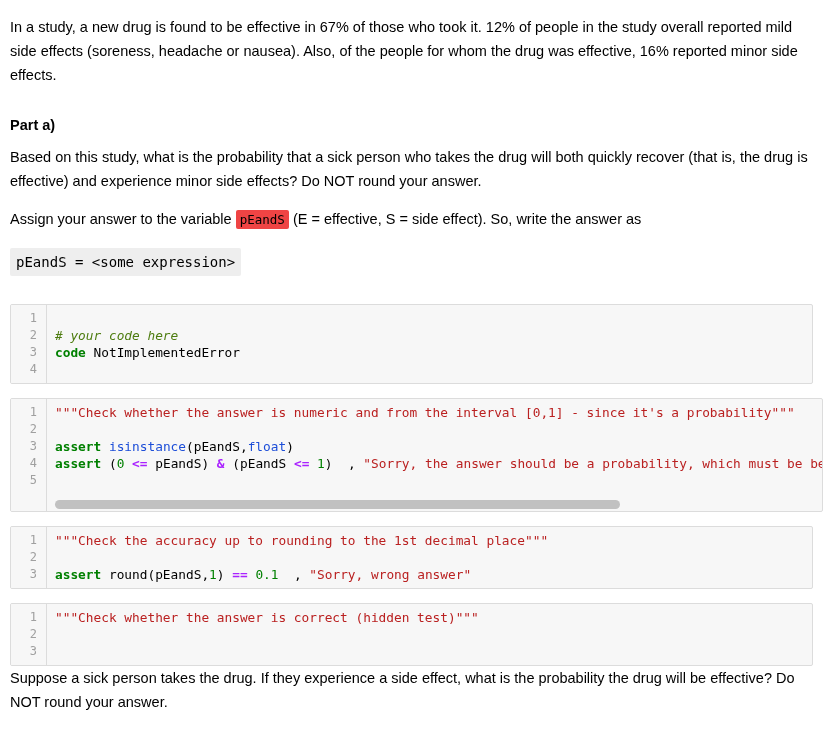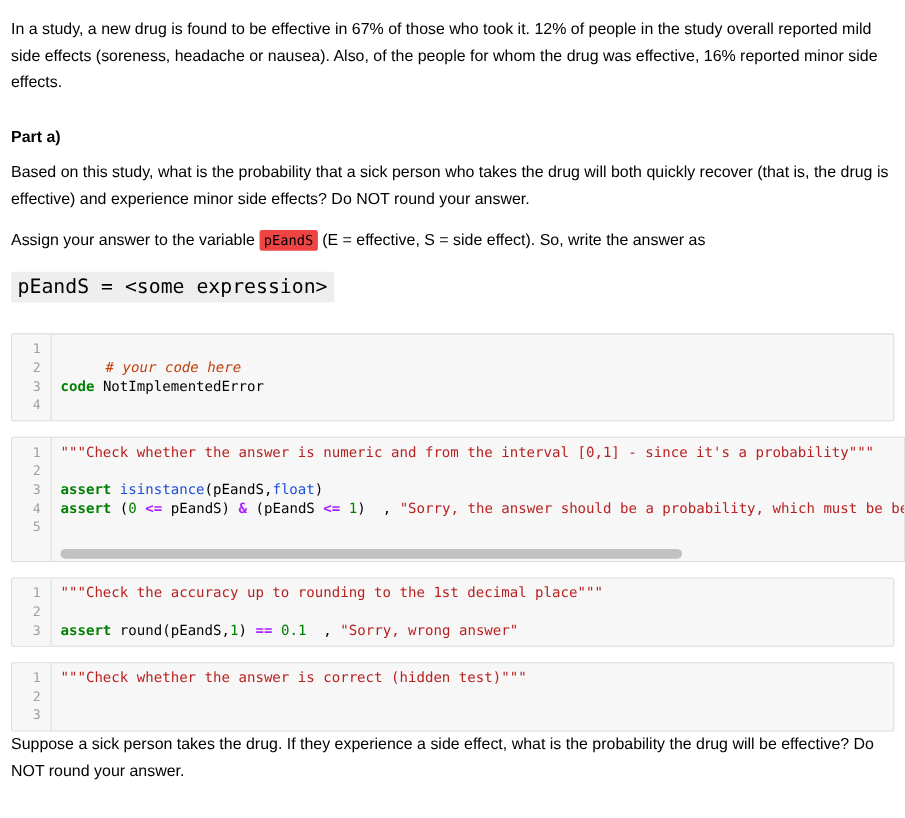--- a/index.html
+++ b/index.html
@@ -43,21 +43,21 @@
     font-size: 12.5px;
     background: #ef4444;
     padding: 2px 4px;
     border-radius: 2px;
     color: #000;
     white-space: pre;
   }
 
   pre.standalone {
     font-family: "DejaVu Sans Mono", "Liberation Mono", monospace;
-    font-size: 18px;
+    font-size: 14px;
     background: #eeeeee;
     color: #000;
     margin: 0;
     margin-top: 16px;
     padding: 5px 6px;
     display: inline-block;
     line-height: 18px;
     white-space: pre;
     border-radius: 2px;
   }
@@ -103,21 +103,21 @@
     font-family: "DejaVu Sans Mono", "Liberation Mono", monospace;
     font-size: 12.8px;
     line-height: 17px;
     color: #000;
     white-space: pre;
     display: block;
     min-height: 17px;
   }
 
   
-  .tok-comment { color: #c2410c; font-style: italic; margin-left: 41px; }
+  .tok-comment { color: #4d7c0f; font-style: italic; }
   .tok-kw      { color: #008000; font-weight: bold; }
   .tok-builtin { color: #1d4ed8; }
   .tok-num     { color: #008000; }
   .tok-op      { color: #aa22ff; font-weight: bold; }
   .tok-str     { color: #ba2121; }
   .tok-plain   { color: #000000; }
 
   
   .hscroll {
     height: 9px;

